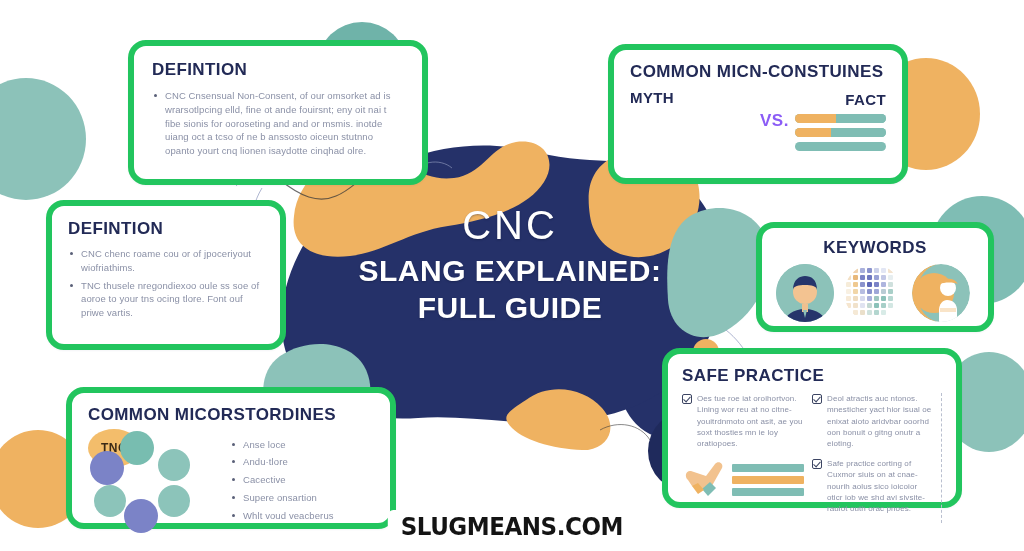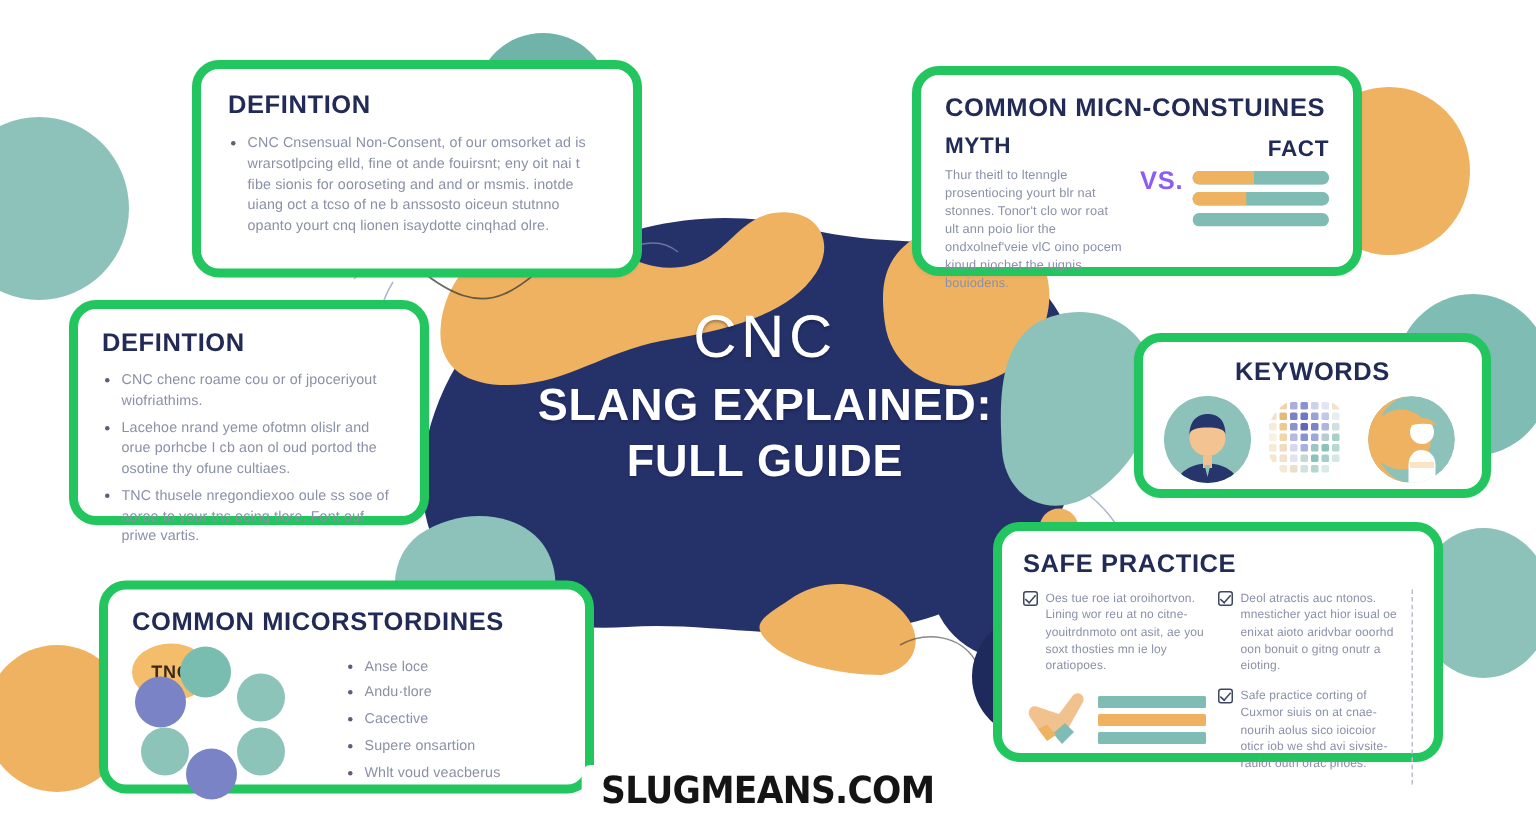--- a/index.html
+++ b/index.html
@@ -306,31 +306,29 @@
     <h3>DEFINTION</h3>
     <ul class="bullets">
       <li class="blur-text">CNC Cnsensual Non-Consent, of our omsorket ad is wrarsotlpcing elld, fine ot ande fouirsnt; eny oit nai t fibe sionis for ooroseting and and or msmis. inotde uiang oct a tcso of ne b anssosto oiceun stutnno opanto yourt cnq lionen isaydotte cinqhad olre.</li>
     </ul>
   </section>
 
   <section class="card" id="card-def-2">
     <h3>DEFINTION</h3>
     <ul class="bullets">
       <li class="blur-text">CNC chenc roame cou or of jpoceriyout wiofriathims.</li>
-      <li class="blur-text">Lacehoe nrand yeme ofotmn olislr and orue porhcbe I cb aon ol oud portod the osotine thy ofune cultiaes.</li>
       <li class="blur-text">TNC thusele nregondiexoo oule ss soe of aoroe to your tns ocing tlore. Font ouf priwe vartis.</li>
     </ul>
   </section>
 
   <section class="card" id="card-misc">
     <h3>COMMON MICN-CONSTUINES</h3>
     <div class="mf-row">
       <div class="mf-col-left">
         <div class="mf-head">MYTH</div>
-        <div class="mf-body blur-text">Thur theitl to ltenngle prosentiocing yourt blr nat stonnes. Tonor't clo wor roat ult ann poio lior the ondxolnef'veie vlC oino pocem kinud niochet the uignis bouiodens.</div>
       </div>
       <div class="mf-col-right">
         <div style="display:flex;flex-direction:column;align-items:center;">
           <div class="vs-label">VS.</div>
         </div>
         <div style="flex:1;">
           <div class="fact-head" style="margin-bottom:6px;margin-left:2px;">FACT</div>
           <div class="bars">
             <div class="bar">
               <span class="seg-orange" style="width:45%"></span>

